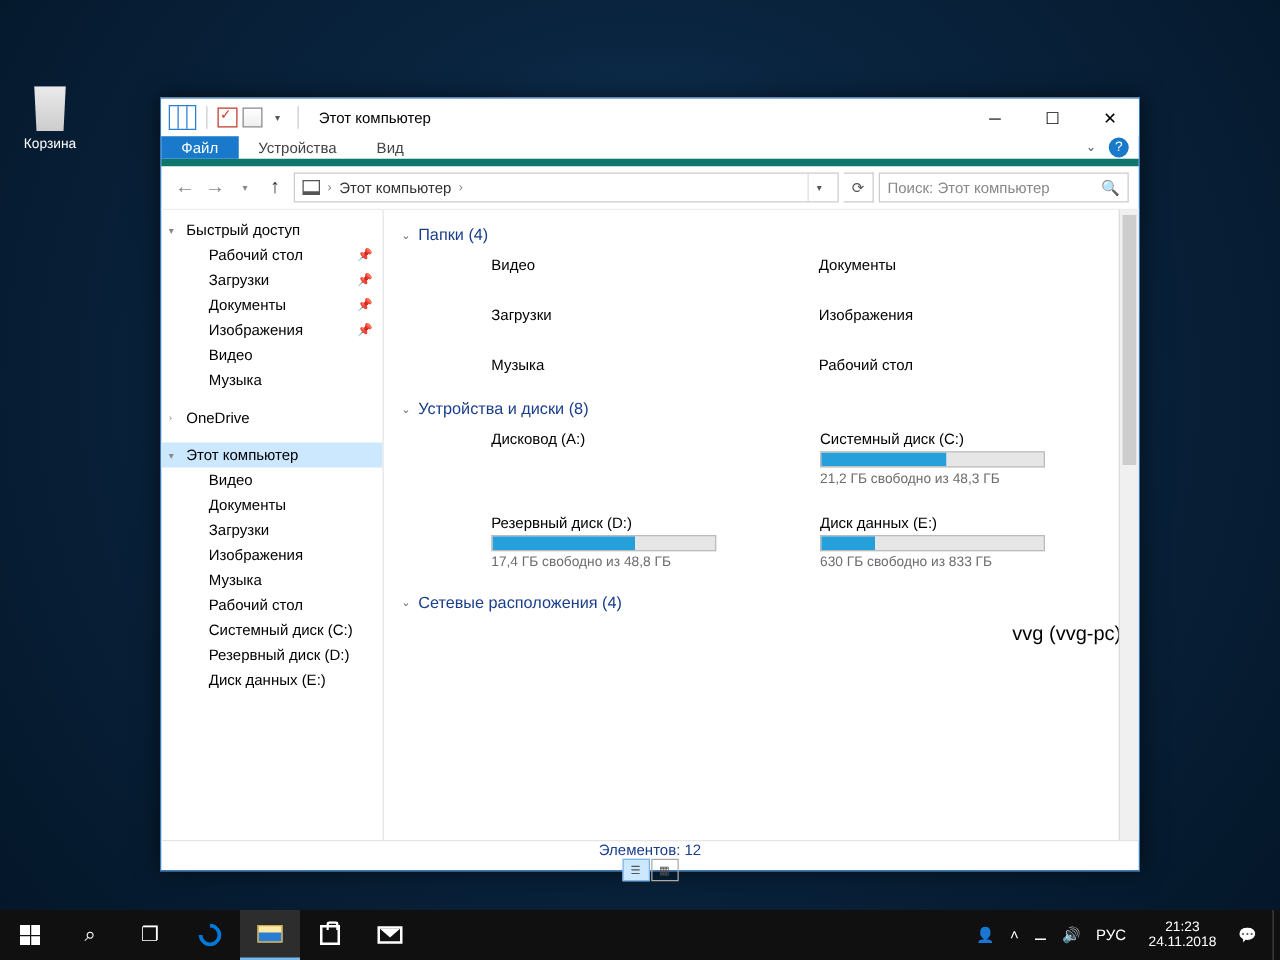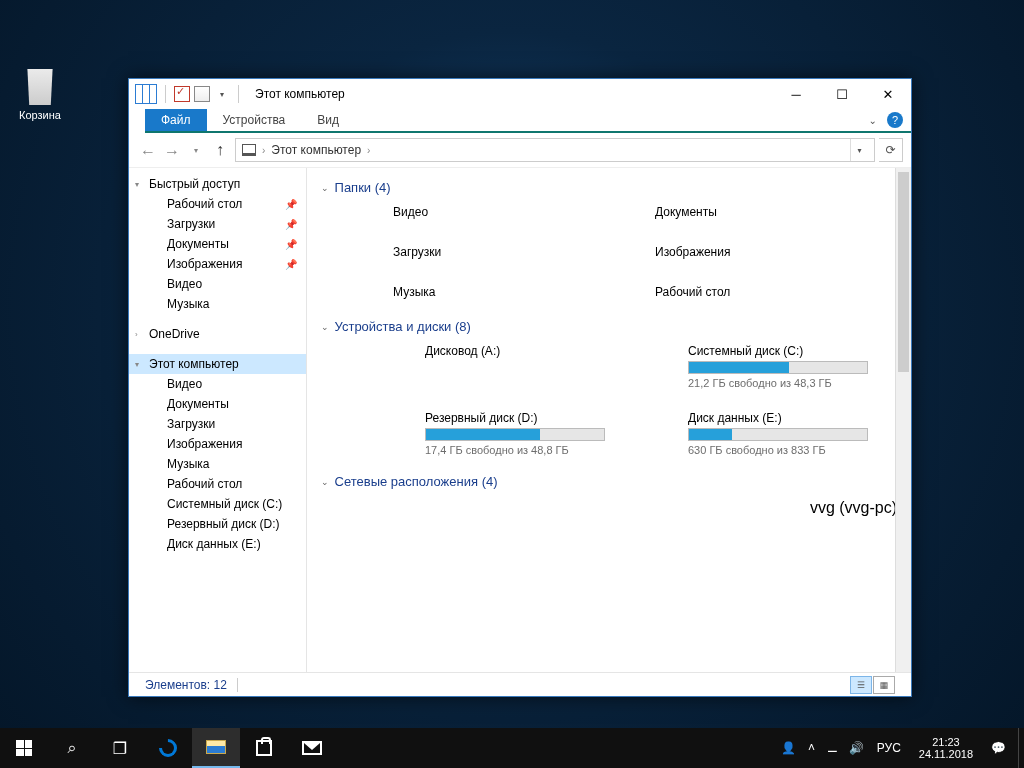--- a/index.html
+++ b/index.html
@@ -24,21 +24,21 @@
 .small.check { border:1px solid #c0392b; position:relative;}
 .small.check:after{content:"✓"; color:#c0392b; font-size:11px; position:absolute; left:1px; top:-2px;}
 .small.doc { border:1px solid #888; background:linear-gradient(#fff,#eee);}
 .small.dropdown { display:flex; align-items:center; justify-content:center; color:#555; font-size:8px;}
 .title-label { font-size: 12px; color: #000; margin-left: 6px; }
 .titlebar-spacer { flex: 1; }
 .win-controls { display: flex; }
 .win-btn { width: 46px; height: 30px; display: flex; align-items: center; justify-content: center; font-size: 13px; cursor: pointer; }
 
 
-.ribbon { height: 24px; display: flex; align-items: stretch; border-bottom: 2px solid #0f766e; margin-left: 16px; }
+.ribbon { height: 24px; display: flex; align-items: stretch; border-bottom: 6px solid #0f766e; }
 .ribbon-tab { padding: 0 16px; font-size: 12px; display: flex; align-items: center; cursor: pointer; }
 .ribbon-tab.file { background: #1979ca; color: #fff; }
 .ribbon-tab.other { color: #444; }
 .ribbon-spacer { flex:1; }
 .ribbon-right { display:flex; align-items:center; padding-right:8px; gap:10px; color:#555;}
 .help-circle { width:16px; height:16px; border-radius:50%; background:#1979ca; color:#fff; font-size:11px; display:flex; align-items:center; justify-content:center;}
 
 
 .navbar { height: 34px; display: flex; align-items: center; padding: 4px 8px; gap: 4px; }
 .nav-arrows { display:flex; align-items:center; gap:2px; color:#888; }
@@ -64,33 +64,33 @@
 .side-item.level2 .pin { margin-left:auto; color:#999; font-size:10px;}
 .side-group-gap { height:10px;}
 
 
 .content { flex: 1; overflow-y: auto; padding: 8px 14px; position:relative;}
 .section-header { display:flex; align-items:center; gap:6px; color:#1a3e8c; font-size:13px; margin: 4px 0 10px; cursor:pointer;}
 .section-header .chev{font-size:9px; color:#666;}
 .folder-grid { display:grid; grid-template-columns: 1fr 1fr; column-gap:20px; row-gap:26px; padding-left:72px; margin-bottom:20px;}
 .folder-item { font-size:12px; color:#000; cursor:pointer; }
 .drive-grid { display:grid; grid-template-columns: 1fr 1fr; column-gap:22px; row-gap:22px; padding-left:72px; margin-bottom:18px;}
-.drive-item { font-size:12px; cursor:pointer;margin-left:32px; }
+.drive-item { font-size:12px; cursor:pointer; }
 .drive-name { color:#000; margin-bottom:3px;}
 .drive-bar { width:180px; height:13px; border:1px solid #bbb; background:#e6e6e6; margin-bottom:3px; overflow:hidden;}
 .drive-fill { height:100%; background:#26a0da;}
 .drive-sub { color:#6d6d6d; font-size:11px;}
 .net-grid { padding-left:72px; font-size:16px; margin-top:6px;text-align:right;}
 
 
 .content-scroll { position:absolute; right:0; top:0; width:16px; height:100%; background:#f0f0f0; border-left:1px solid #ddd;}
 .content-scroll .thumb { position:absolute; left:2px; right:2px; top:4px; height:200px; background:#cdcdcd;}
 
 
-.statusbar { height: 24px; border-top: 1px solid #e5e5e5; display:flex; align-items:center; padding:0 16px; font-size:12px; color:#1a3e8c;}
+.statusbar { height: 24px; border-top: 1px solid #e5e5e5; display:flex; align-items:center; padding:0 0; font-size:12px; color:#1a3e8c;flex-direction:column;}
 .statusbar .sep { width:1px; height:14px; background:#ccc; margin:0 10px;}
 .statusbar .sp { flex:1;}
 .view-toggle { display:flex; gap:1px;}
 .view-toggle span { width:22px; height:18px; border:1px solid #aaa; display:flex; align-items:center; justify-content:center; font-size:9px; cursor:pointer; color:#555;}
 .view-toggle span.active { background:#cce8ff; border-color:#7cb5e8;}
 
 
 .taskbar { position:absolute; left:0; bottom:0; width:100%; height:40px; background:#101010; display:flex; align-items:center; color:#fff;}
 .task-item { width:48px; height:40px; display:flex; align-items:center; justify-content:center; cursor:pointer; font-size:16px;}
 .task-item.active { border-bottom:2px solid #76b9ed; background:rgba(255,255,255,.12);}
@@ -162,20 +162,25 @@
     </div>
     <div class="address-box">
       <div class="pc-icon"></div>
       <span class="crumb-sep">›</span>
       <span>Этот компьютер</span>
       <span class="crumb-sep">›</span>
       <div class="addr-spacer"></div>
       <div class="address-drop">▾</div>
     </div>
     <div class="refresh-btn">⟳</div>
+    <div class="search-box">
+      <span>Поиск: Этот компьютер</span>
+      <span class="sp"></span>
+      <span class="mag">🔍</span>
+    </div>
   </div>
 
   <div class="body-row">
 
     <div class="sidebar">
       <div class="side-item">
         <span class="chev">▾</span>
         <span>Быстрый доступ</span>
       </div>
       <div id="quick-items">

